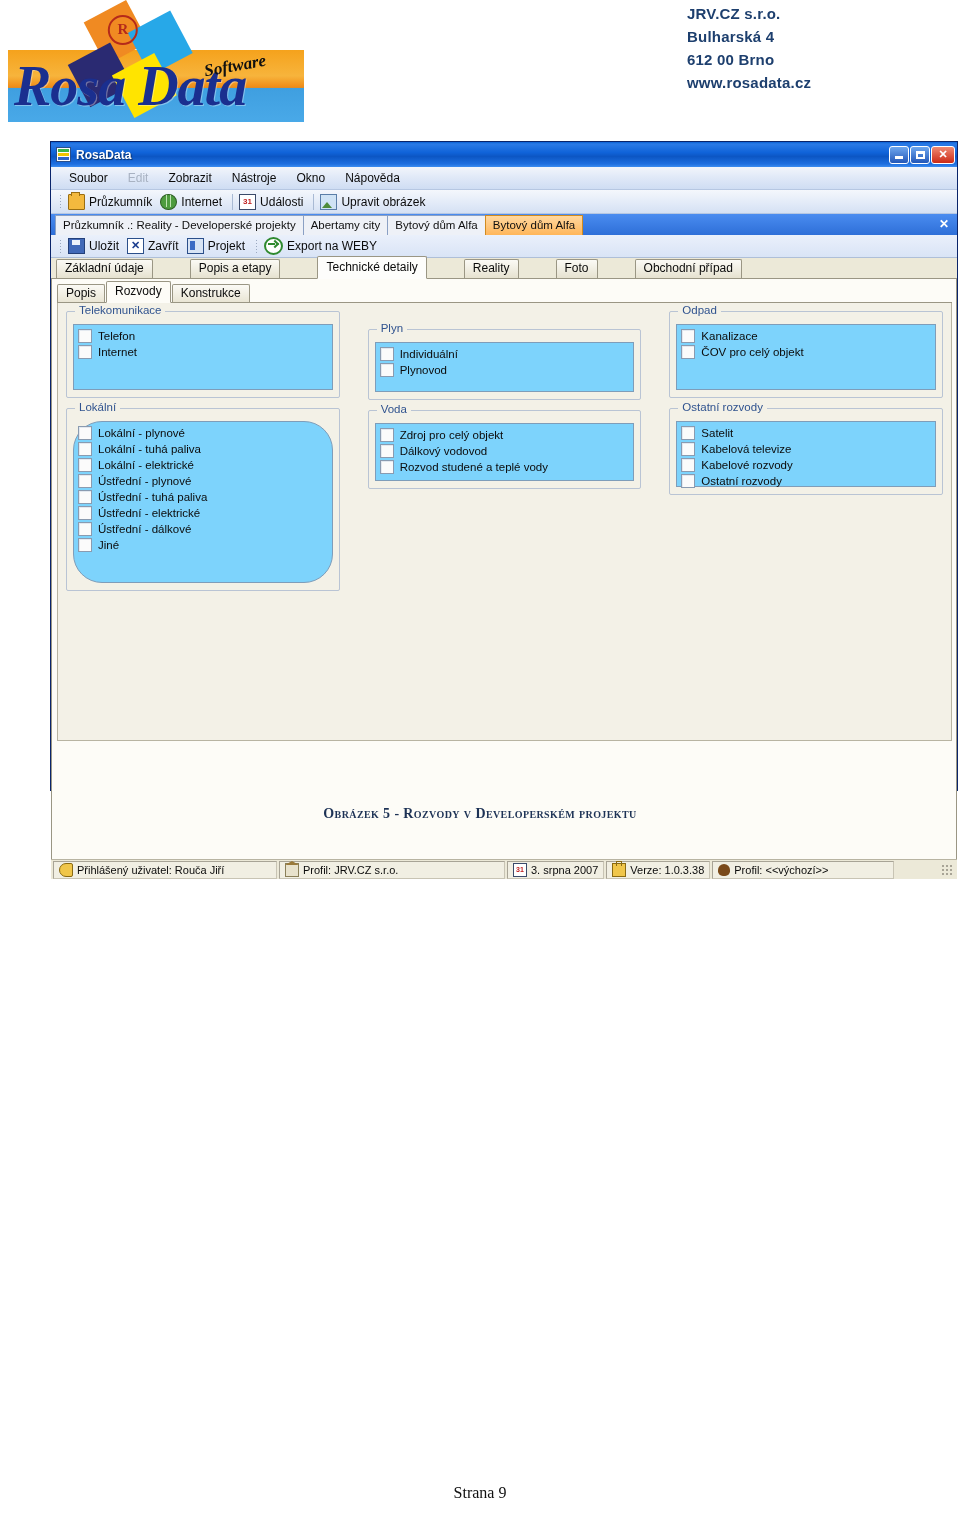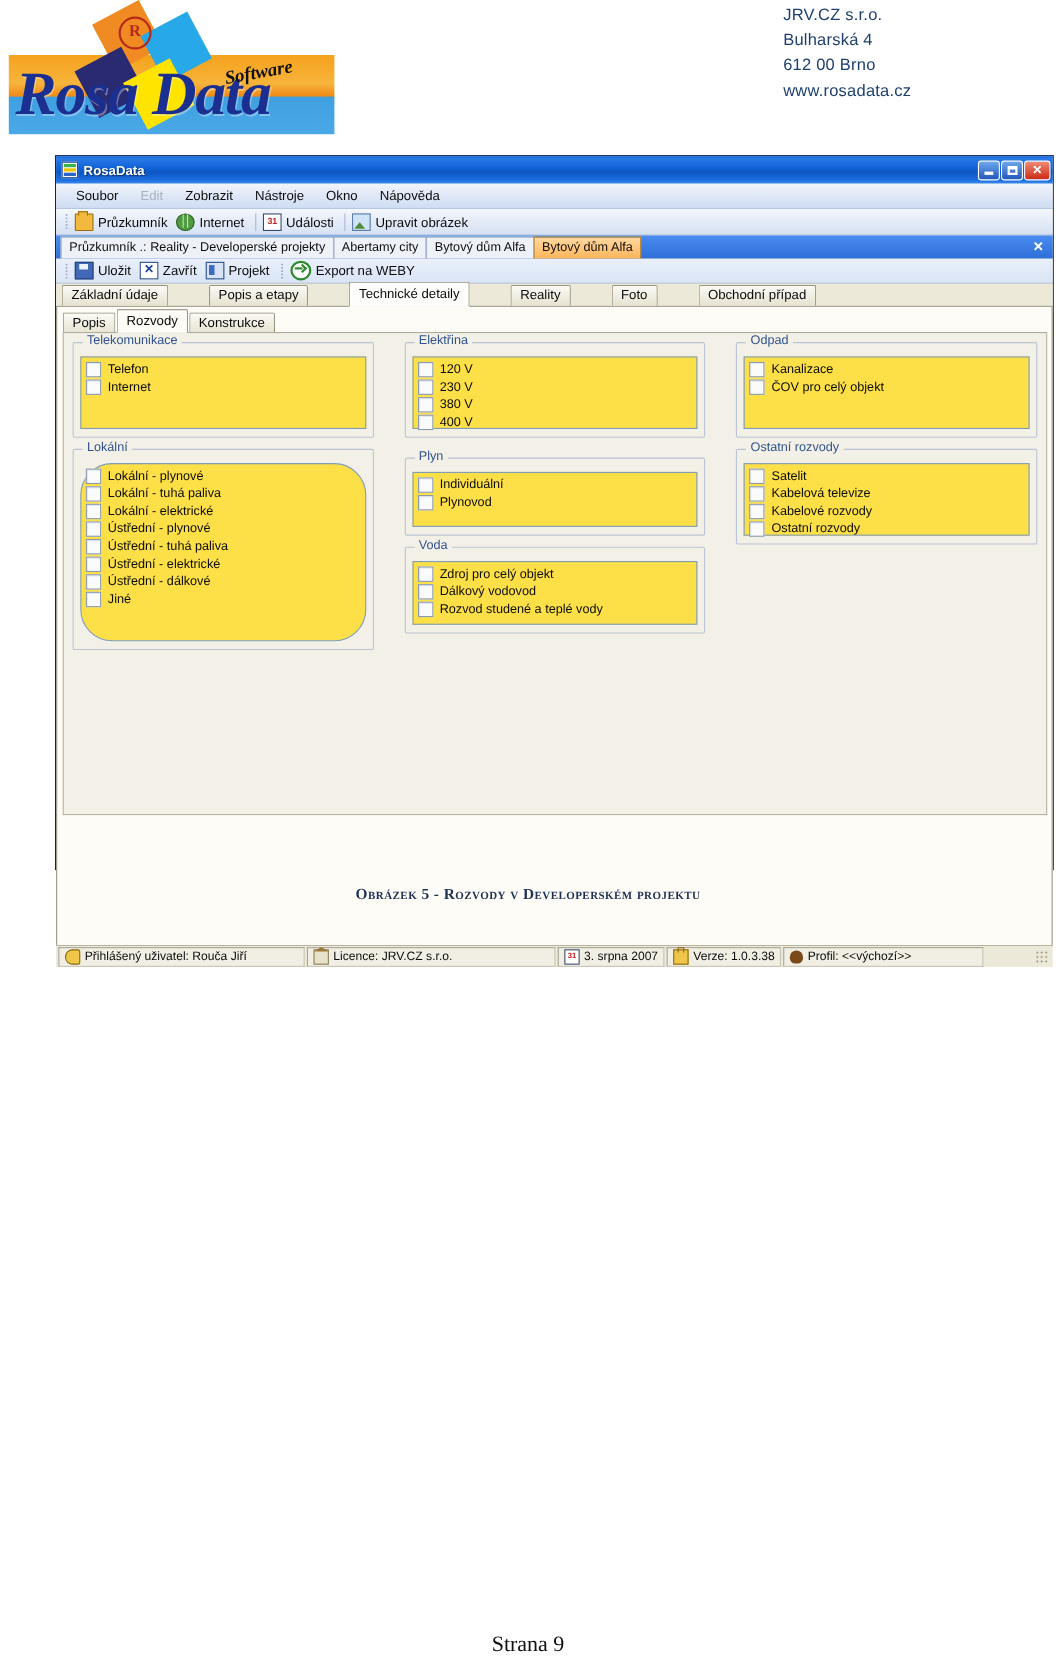--- a/index.html
+++ b/index.html
@@ -75,24 +75,24 @@
     left: 196px; top: 52px;
     font-family: "Liberation Serif", serif;
     font-size: 17px;
     font-style: italic;
     font-weight: bold;
     color: #101010;
     transform: rotate(-10deg);
   }
   #company-contact {
     position: absolute;
-    left: 712px; top: 2px;
+    left: 687px; top: 2px;
     color: #1d3f6e;
     font-size: 15px;
-    font-weight: normal;
+    font-weight: bold;
     line-height: 23px;
     letter-spacing: .2px;
   }
 
   
   #app-window {
     position: absolute;
     left: 50px; top: 141px;
     width: 908px; height: 650px;
     border: 1px solid #0a246a;
@@ -326,21 +326,21 @@
   .gb-legend {
     position: absolute;
     left: 8px; top: -8px;
     background: #f3f1e7;
     padding: 0 4px;
     font-size: 11.5px;
     color: #30538f;
     white-space: nowrap;
   }
   .gb-list {
-    background: #fde047;
+    background: #7dd3fc;
     border: 1px solid #7f9db9;
     box-sizing: border-box;
     padding: 3px 4px;
   }
   .cbrow {
     display: flex; align-items: center;
     height: 16px;
   }
   .cbox {
     width: 12px; height: 12px;
@@ -399,21 +399,21 @@
     font-variant: small-caps;
     color: #1d3255;
     letter-spacing: .4px;
   }
   #page-footer {
     position: absolute;
     left: 0; top: 1484px;
     width: 960px;
     text-align: center;
     font-family: "Liberation Serif", serif;
-    font-size: 20px;
+    font-size: 16px;
     color: #101010;
   }
 </style>
 </head>
 <body>
 
 <div id="page-header">
 
   <div id="brand-logo">
     <div class="logo-band"></div>
@@ -586,41 +586,20 @@
                 <span class="cbox"></span>
                 <span class="cblabel">Jiné</span>
               </div>
             </div>
           </div>
 
         </div>
 
         <div class="gcol">
 
-          <div class="groupbox">
-            <div class="gb-legend">Elektřina</div>
-            <div class="gb-list" style="height:66px;">
-              <div class="cbrow">
-                <span class="cbox"></span>
-                <span class="cblabel">120 V</span>
-              </div>
-              <div class="cbrow">
-                <span class="cbox"></span>
-                <span class="cblabel">230 V</span>
-              </div>
-              <div class="cbrow">
-                <span class="cbox"></span>
-                <span class="cblabel">380 V</span>
-              </div>
-              <div class="cbrow">
-                <span class="cbox"></span>
-                <span class="cblabel">400 V</span>
-              </div>
-            </div>
-          </div>
 
           <div class="groupbox" style="margin-top:18px;">
             <div class="gb-legend">Plyn</div>
             <div class="gb-list" style="height:50px;">
               <div class="cbrow">
                 <span class="cbox"></span>
                 <span class="cblabel">Individuální</span>
               </div>
               <div class="cbrow">
                 <span class="cbox"></span>
@@ -694,21 +673,21 @@
 
   </div>
 
   <div id="status-bar">
     <div class="sb-cell" style="width:212px;">
       <span class="sico sico-key"></span>
       <span>Přihlášený uživatel: Rouča Jiří</span>
     </div>
     <div class="sb-cell" style="width:214px;">
       <span class="sico sico-house"></span>
-      <span>Licence: JRV.CZ s.r.o.</span>
+      <span>Profil: JRV.CZ s.r.o.</span>
     </div>
     <div class="sb-cell">
       <span class="sico sico-cal">31</span>
       <span>3. srpna 2007</span>
     </div>
     <div class="sb-cell">
       <span class="sico sico-lock"></span>
       <span>Verze: 1.0.3.38</span>
     </div>
     <div class="sb-cell" style="width:170px;">

